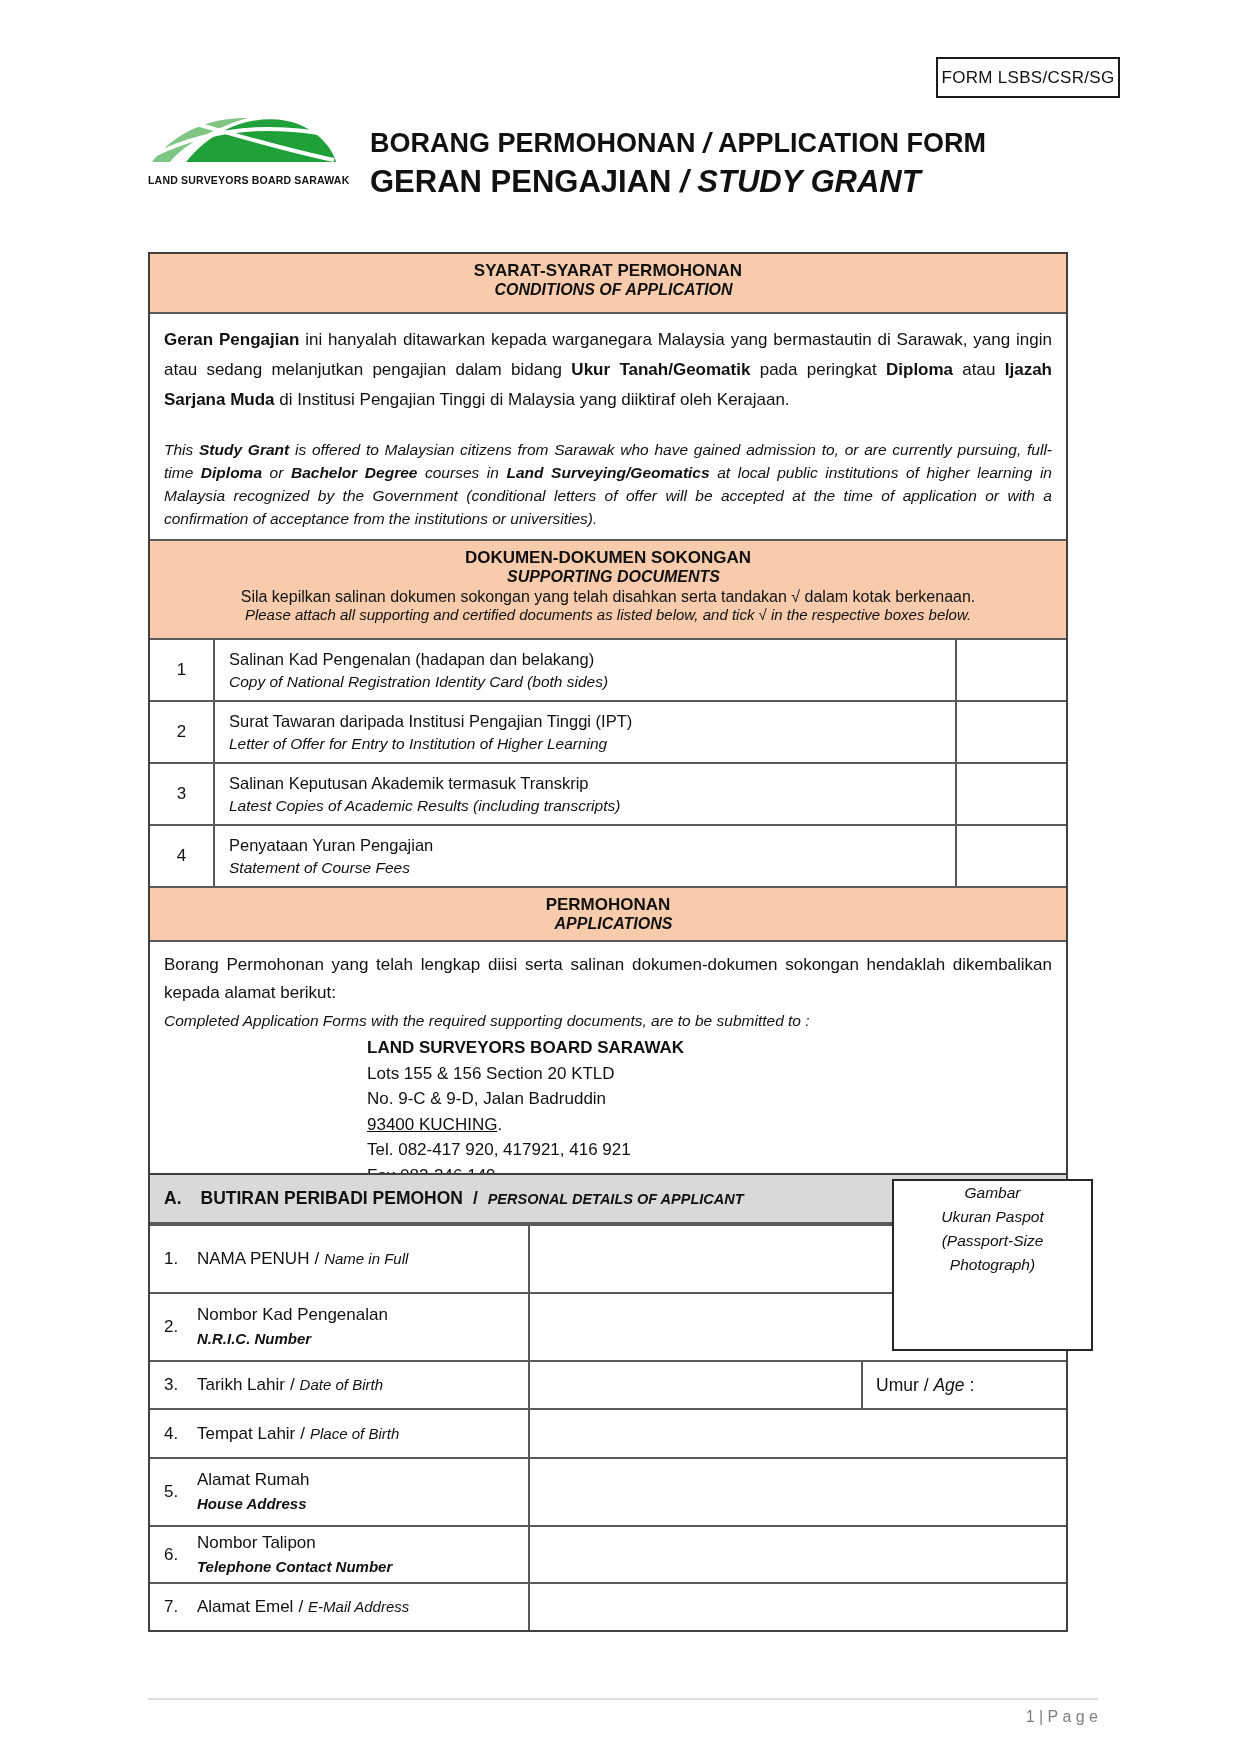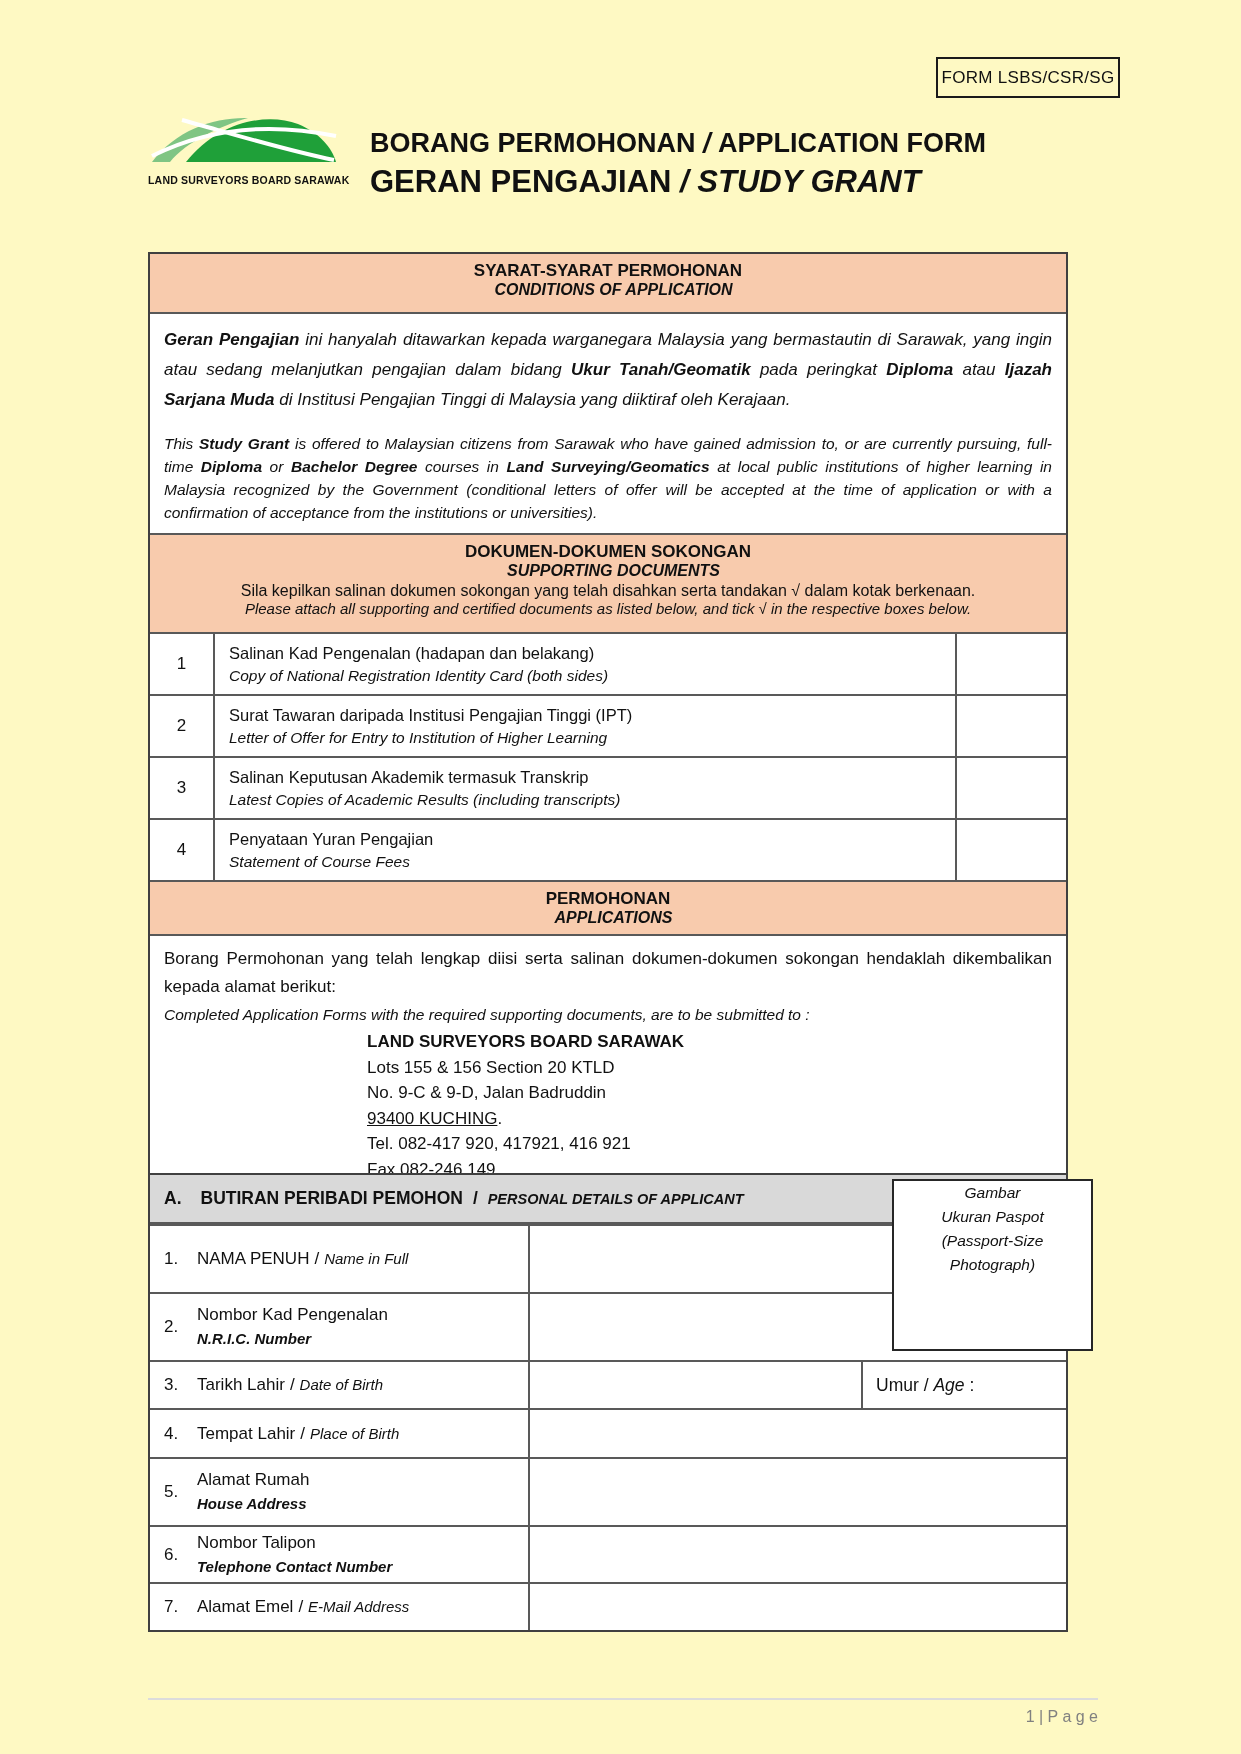--- a/index.html
+++ b/index.html
@@ -2,21 +2,21 @@
 <html style="--header-fill: #F8CBAD; --section-fill: #D9D9D9; --footer-text: #808080; --logo-green-dark: #1FA039; --logo-green-light: #7FC584;"><head>
 <meta charset="utf-8">
 <style>
   * { box-sizing: border-box; margin: 0; padding: 0; }
   html,body { background:#e8e8e8; }
   body { font-family: "Liberation Sans", sans-serif; color:#111; }
   .page {
     position: relative;
     width: 1241px; height: 1754px;
     margin: 0 auto;
-    background: #fef9c3;
+    background: #ffffff;
     overflow: hidden;
   }
 
   
   .form-code-box {
     position:absolute; top:57px; left:936px; width:184px; height:41px;
     border:2px solid #1a1a1a;
     display:flex; align-items:center; justify-content:center;
     font-size:17px; letter-spacing:.3px;
   }
@@ -32,22 +32,22 @@
   .band:first-child { border-top:none; }
   .band-title { font-weight:bold; font-size:17px; padding-top:7px; }
   .band-sub { font-weight:bold; font-style:italic; font-size:16px;margin-left:11px; }
   .band-note-my { font-size:16px; margin-top:2px; }
   .band-note-en { font-size:15px; font-style:italic; }
 
   
   .cond-tbl { top:252px; }
   .cond-header { height:58px; }
   .cond-body { min-height:190px; padding:11px 14px 9px; border-top:2px solid #595959; }
-  .para-my { font-size:17px; line-height:30px; text-align:justify;font-style:italic; }
-  .para-en { font-size:15.5px; line-height:23px; font-style:italic; text-align:justify; margin-top:17px; }
+  .para-my { font-size:17px; line-height:30px; text-align:justify; }
+  .para-en { font-size:15.5px; line-height:23px; font-style:italic; text-align:justify; margin-top:23px; }
   .docs-header { height:99px; }
   .doc-row { display:flex; height:62px; border-top:2px solid #595959; }
   .doc-num {
     width:65px; flex:0 0 65px; border-right:2px solid #595959;
     display:flex; align-items:center; justify-content:center; font-size:17px;
   }
   .doc-desc { flex:1; padding:7px 10px 0 14px; }
   .doc-desc-my { font-size:16.5px; line-height:24px; }
   .doc-desc-en { font-size:15.5px; line-height:22px; font-style:italic; }
   .doc-check { width:111px; flex:0 0 111px; border-left:2px solid #595959; background:#fff; }

